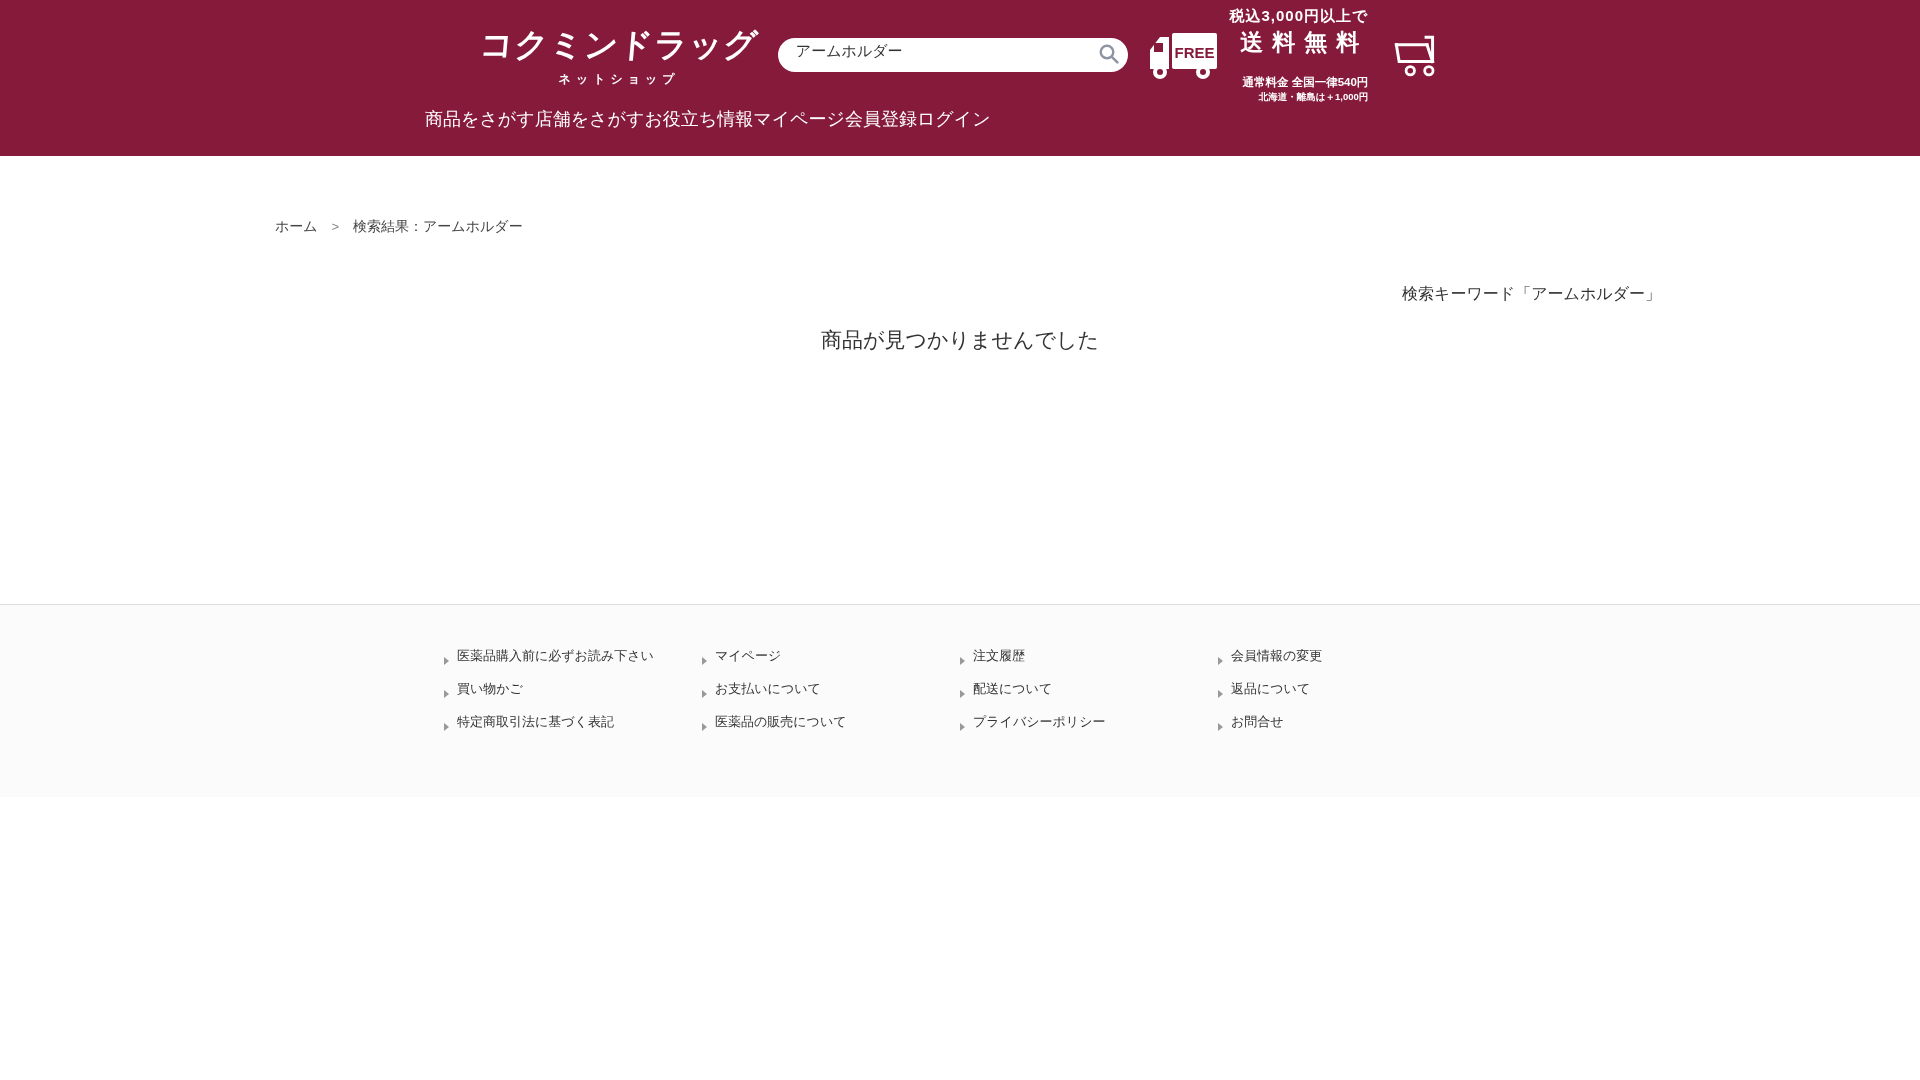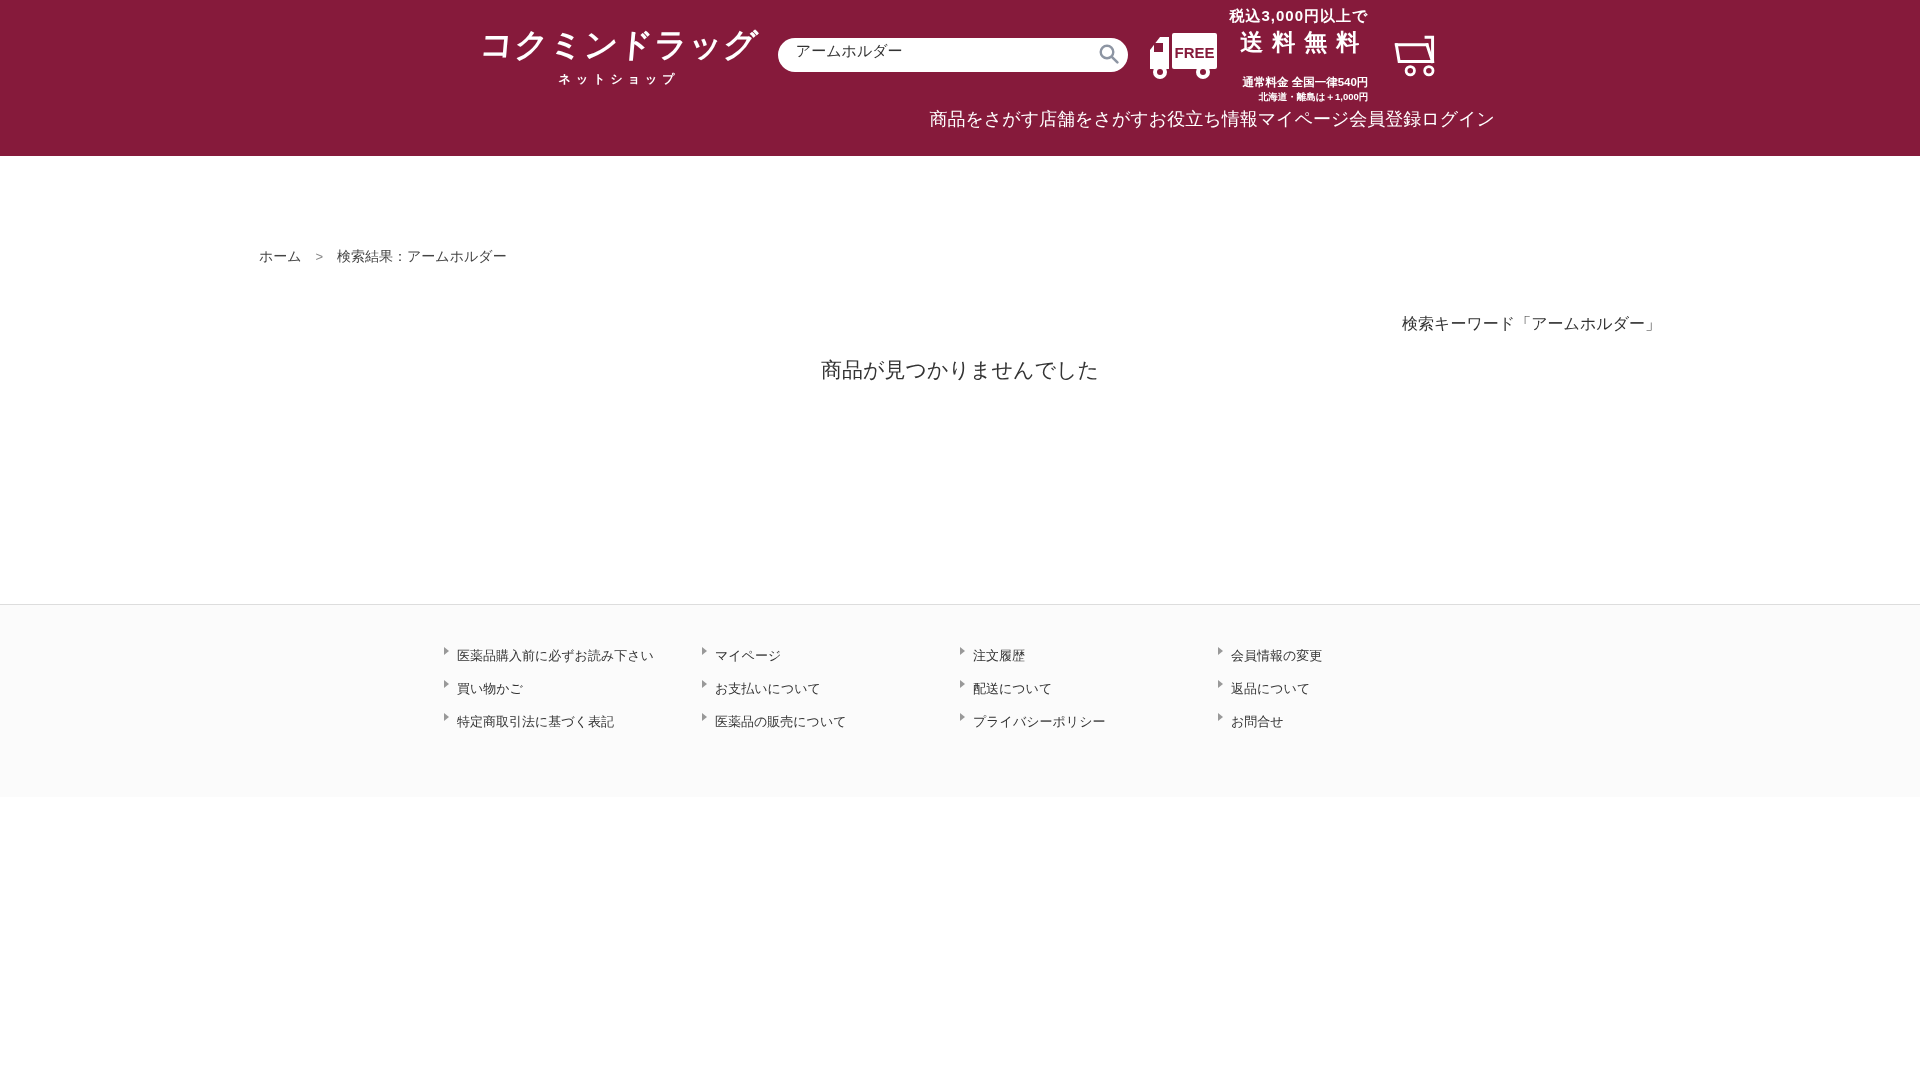--- a/index.html
+++ b/index.html
@@ -39,49 +39,49 @@
   .shipping-text { text-align: right; white-space: nowrap; }
   .ship-l1 { font-size: 15px; font-weight: bold; letter-spacing: 1px; }
   .ship-l2 { font-size: 23px; font-weight: bold; letter-spacing: 9px; margin: 1px 0 17px; text-indent: 6px;}
   .ship-l3 { font-size: 11.5px; font-weight: 600; }
   .ship-l4 { font-size: 9.5px; font-weight: 600; margin-top: 1px; }
 
   .cart { cursor: pointer; padding-top: 4px; }
 
   .header-nav {
     width: 1070px; margin: 0 auto;
-    display: flex; justify-content: flex-end; align-items: center;
+    display: flex; justify-content: flex-start; align-items: center;
     height: 46px;
   }
   .header-nav a {
     color: #fff; font-size: 18px; text-decoration: none; cursor: pointer;
     white-space: nowrap;
   }
 
   
   main { height: 448px; }
   .container { width: 1402px; margin: 0 auto; }
-  .breadcrumb { padding-top: 92px; font-size: 14px; color: #444; }
+  .breadcrumb { padding-top: 62px; font-size: 14px; color: #444; margin-left: 16px; }
   .breadcrumb a { color: #444; text-decoration: none; cursor: pointer; }
   .breadcrumb .sep { color: #888; margin: 0 10px; font-size: 13px; }
   h1.page-title { margin-top: 120px; font-size: 28px; font-weight: 400; color: #333; letter-spacing: 2px; }
   .keyword { margin-top: 48px; text-align: right; font-size: 16px; color: #333; }
   .noresult { margin-top: 21px; text-align: center; font-size: 21px; color: #333; }
 
   
   footer {
     background: #fbfbfb; border-top: 1px solid #ddd;
     padding: 42px 0 66px;
   }
   .footer-grid {
     display: grid; grid-template-columns: repeat(4, 258px);
     justify-content: center; row-gap: 15px;
   }
   .flink {
-    display: flex; align-items: flex-start; gap: 8px;
+    display: flex; align-items: flex-end; gap: 8px;
     font-size: 13px; color: #333; text-decoration: none; cursor: pointer;
     white-space: nowrap;
   }
   .arr {
     width: 0; height: 0; flex: 0 0 auto;
     border-top: 4px solid transparent; border-bottom: 4px solid transparent;
     border-left: 5px solid #999;
   }
 
   .copyright {

